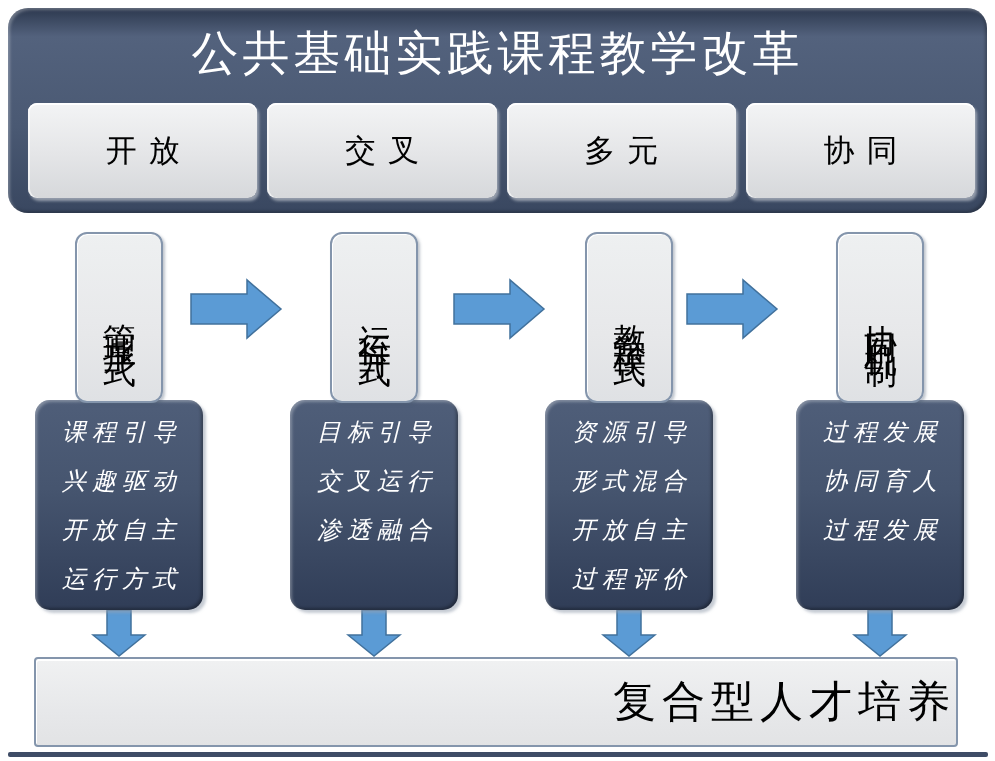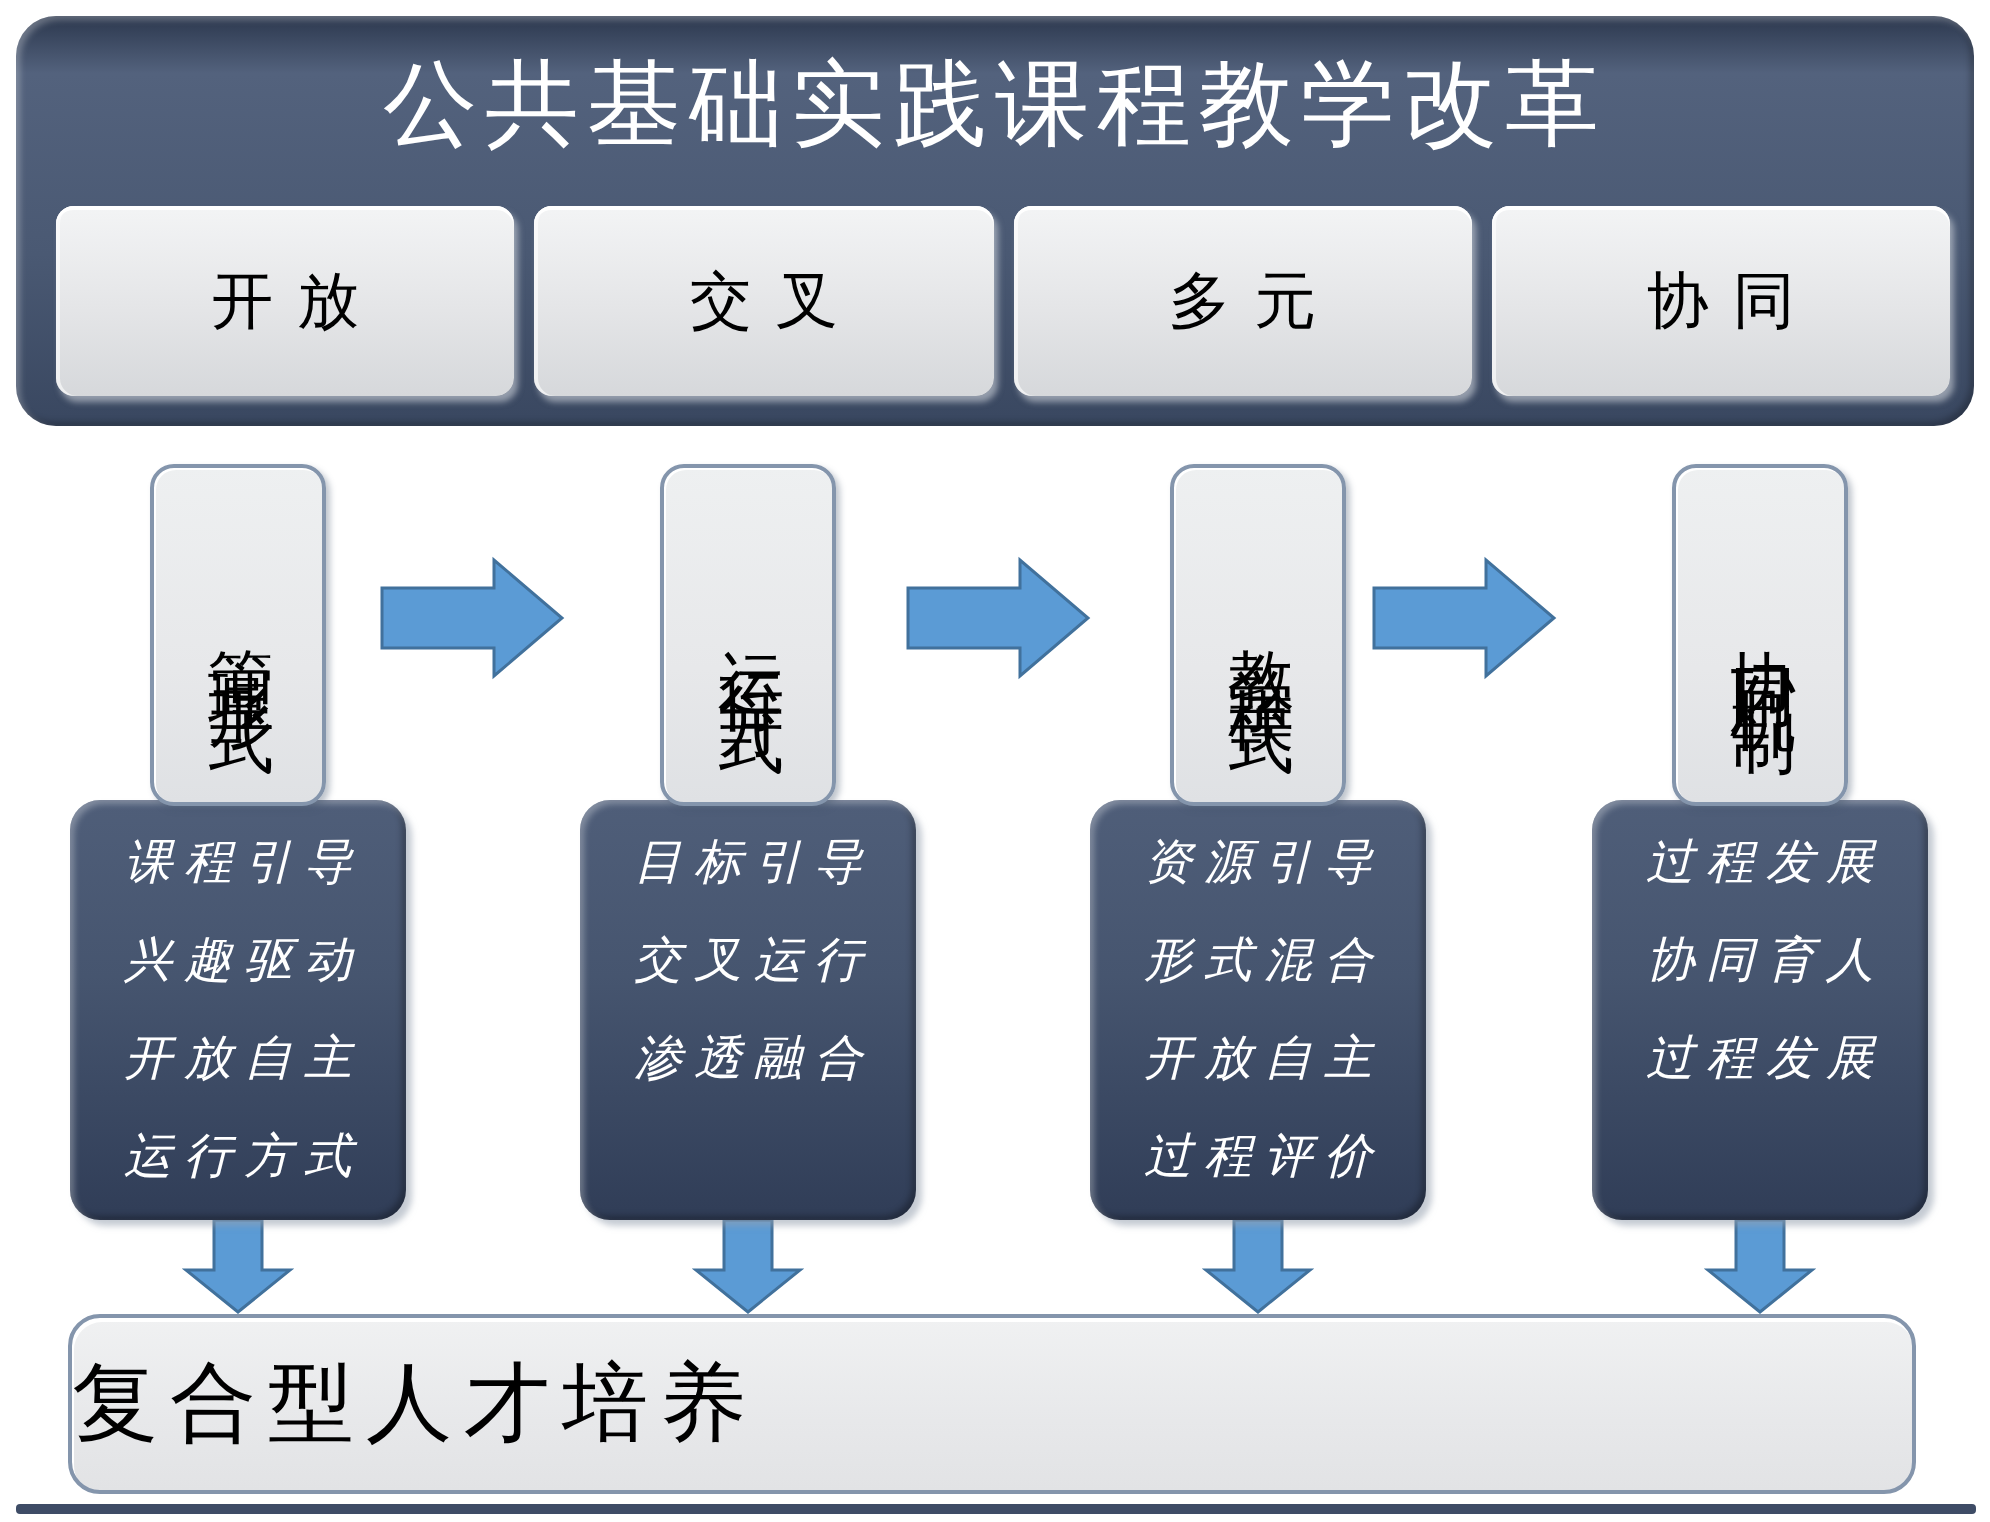--- a/index.html
+++ b/index.html
@@ -55,25 +55,25 @@
     text-indent:6px;white-space:nowrap;font-style:italic;
   }
   .dbox-1{left:35px}.dbox-2{left:290px}.dbox-3{left:545px}.dbox-4{left:796px}
   
   .arrow-r{position:absolute;top:278px;width:93px;height:62px;z-index:1;}
   .ar-1{left:190px}.ar-2{left:453px}.ar-3{left:686px}
   .arrow-d{position:absolute;top:609px;width:56px;height:49px;z-index:1;}
   .ad-1{left:91px}.ad-2{left:346px}.ad-3{left:601px}.ad-4{left:852px}
   
   .footerbox{
-    position:absolute;left:34px;top:657px;width:924px;height:90px;border-radius:16px;z-index:2;
+    position:absolute;left:34px;top:657px;width:924px;height:90px;border-radius:4px;z-index:2;
     background:linear-gradient(180deg,#f0f1f2 0%,#e7e8ea 60%,#e2e3e5 100%);
     border:2px solid #8495ac;box-sizing:border-box;
     box-shadow:inset 1px 2px 0 #ffffff;
-    display:flex;align-items:center;justify-content:flex-start;
+    display:flex;align-items:center;justify-content:flex-end;
     font-size:43px;color:#000;letter-spacing:6px;white-space:nowrap;
   }
   .bottom-rule{
     position:absolute;left:8px;top:752px;width:980px;height:5px;
     background:#3e4c66;border-radius:2px;z-index:1;
   }
 </style>
 </head>
 <body>
 

